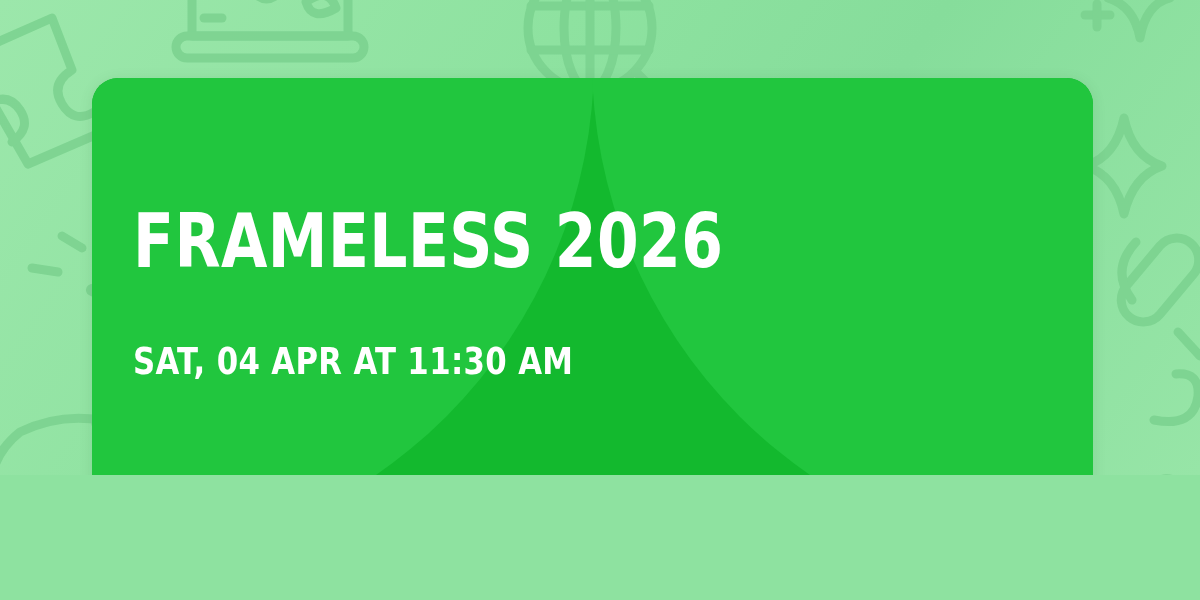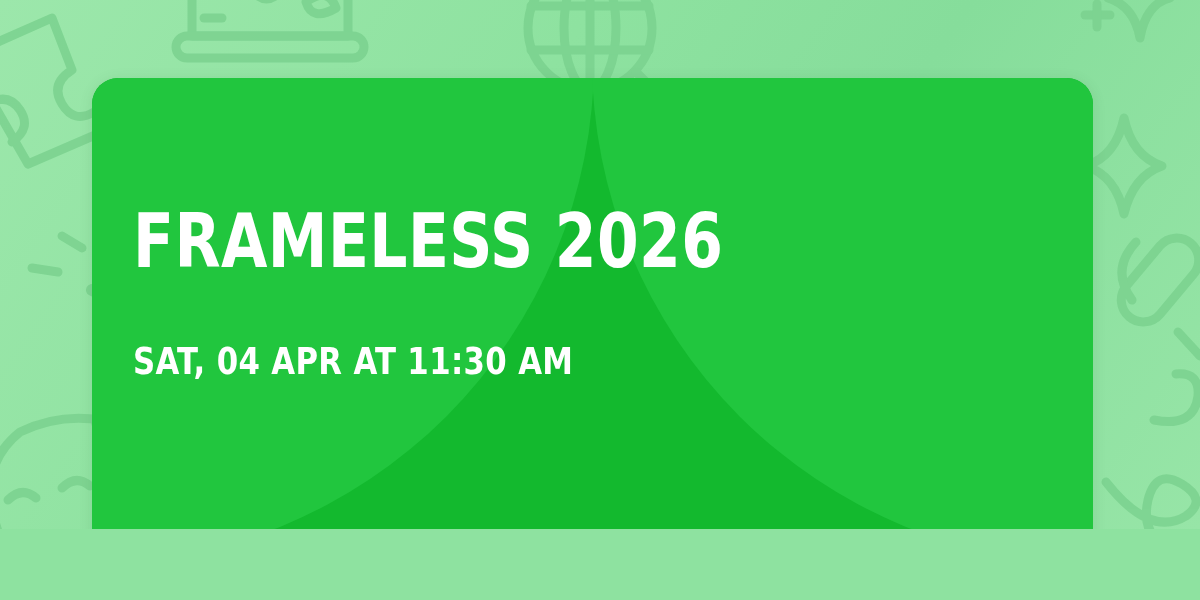--- a/index.html
+++ b/index.html
@@ -9,21 +9,21 @@
     width: 1200px;
     height: 600px;
     overflow: hidden;
     background: #8ee2a0;
     font-family: "Liberation Sans", sans-serif;
   }
 
   #stage {
     position: relative;
     width: 1200px;
-    height: 529px;
+    height: 475px;
     overflow: hidden;
   }
 
   
   .bg-layer {
     position: absolute;
     inset: 0;
     background: linear-gradient(125deg, #9ce7ab 0%, #8ee2a0 38%, #86dd9b 62%, #97e5a7 100%);
   }
 

